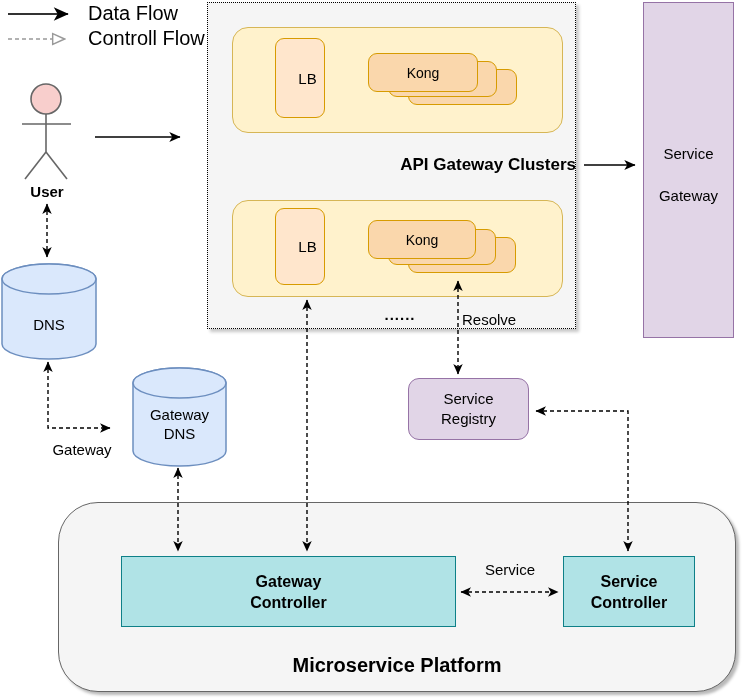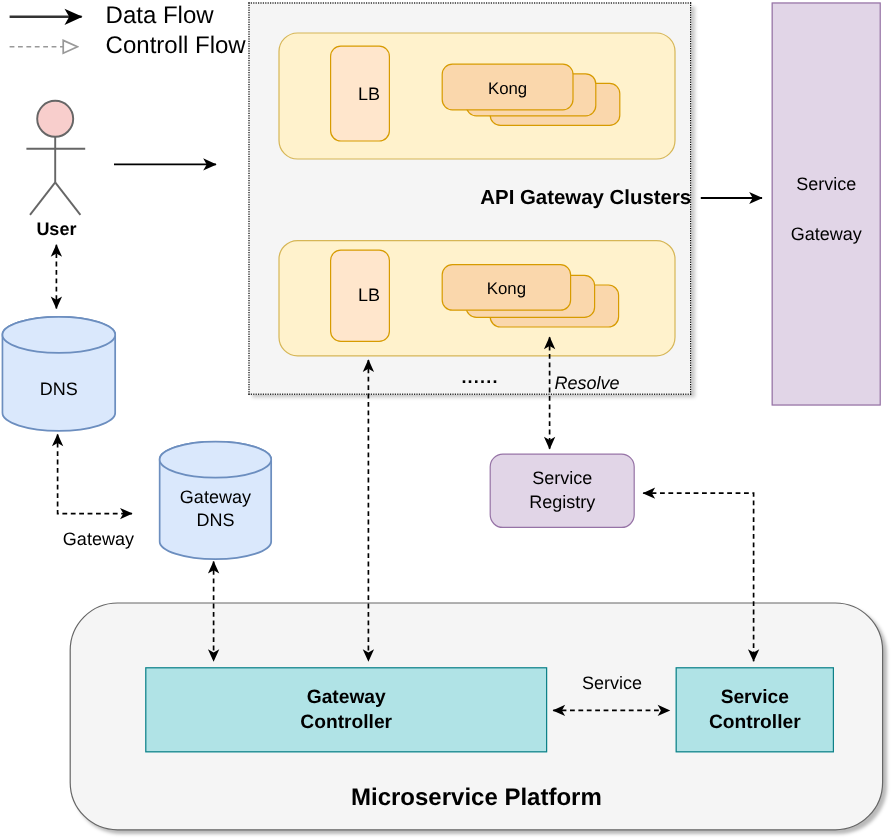--- a/index.html
+++ b/index.html
@@ -136,21 +136,21 @@
   <div class="abs kong-box kong-front" style="left:368px; top:53px; width:110px; height:39px;">Kong</div>
 
   <div class="abs cluster cluster-2"></div>
   <div class="abs lb-box lb-2">LB</div>
   <div class="abs kong-box" style="left:408px; top:237px; width:108px; height:36px;"></div>
   <div class="abs kong-box" style="left:388px; top:229px; width:108px; height:36px;"></div>
   <div class="abs kong-box kong-front" style="left:368px; top:220px; width:108px; height:39px;">Kong</div>
 
   <div class="abs dots-label">......</div>
 
-  <div class="abs edge-label" style="left:462px; top:311px;font-style:italic;">Resolve</div>
+  <div class="abs edge-label" style="left:462px; top:311px;">Resolve</div>
 
   <div class="abs service-instance">
     <div>Service</div>
     <div>Gateway</div>
   </div>
 
   <div class="cyl" style="left:1px; top:263px; width:96px; height:97px;">
     <svg width="96" height="97" viewBox="0 0 96 97">
       <path d="M1,16 A47,15 0 0 1 95,16 L95,81 A47,15 0 0 1 1,81 Z" fill="#dae8fc" stroke="#6c8ebf" stroke-width="1.5"></path>
       <ellipse cx="48" cy="16" rx="47" ry="15" fill="#dae8fc" stroke="#6c8ebf" stroke-width="1.5"></ellipse>

